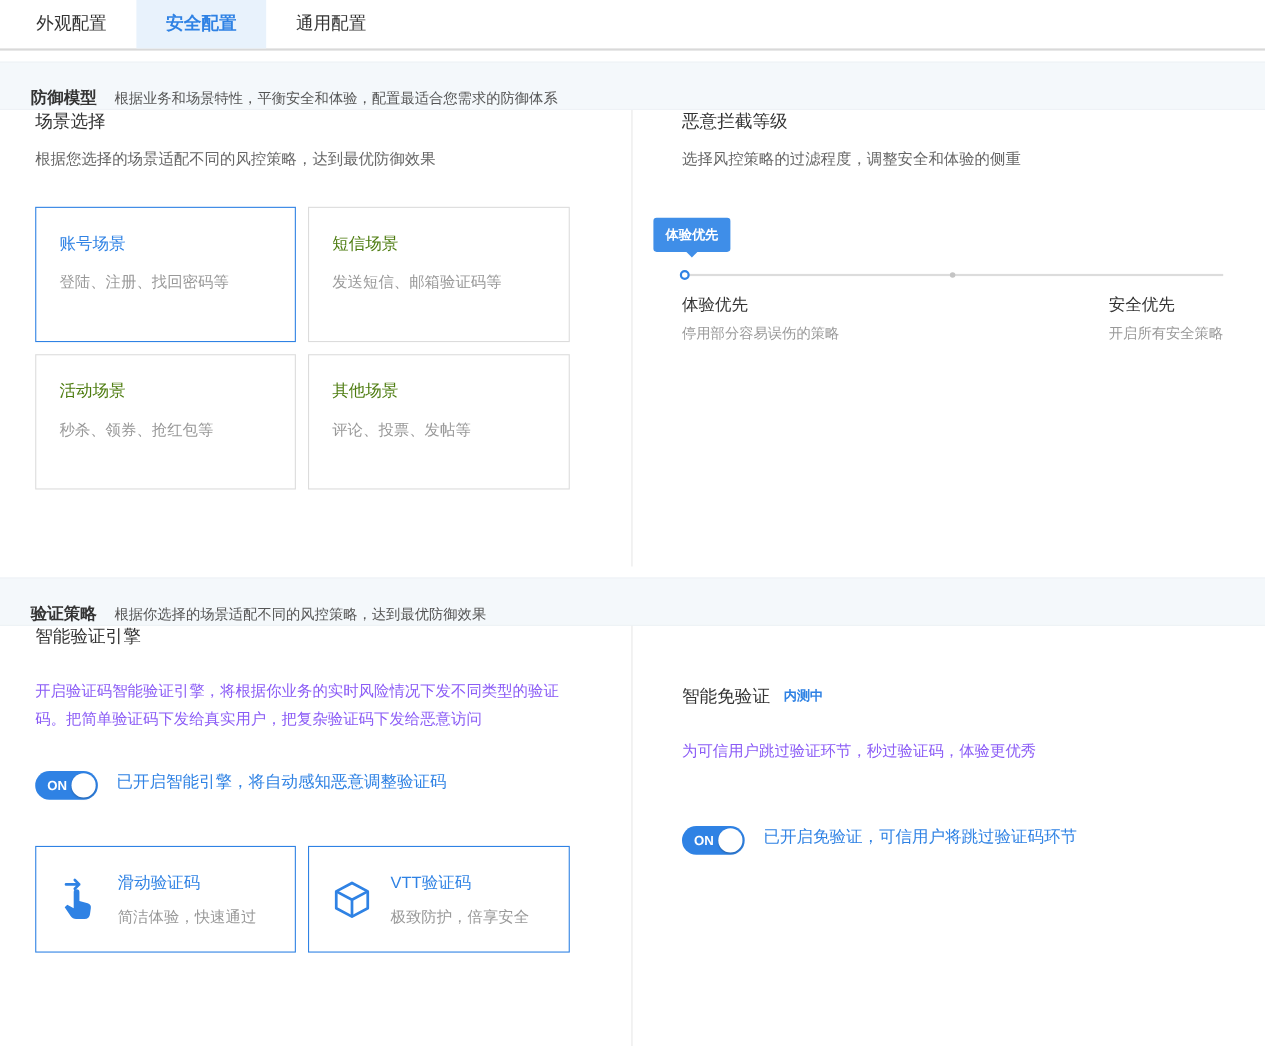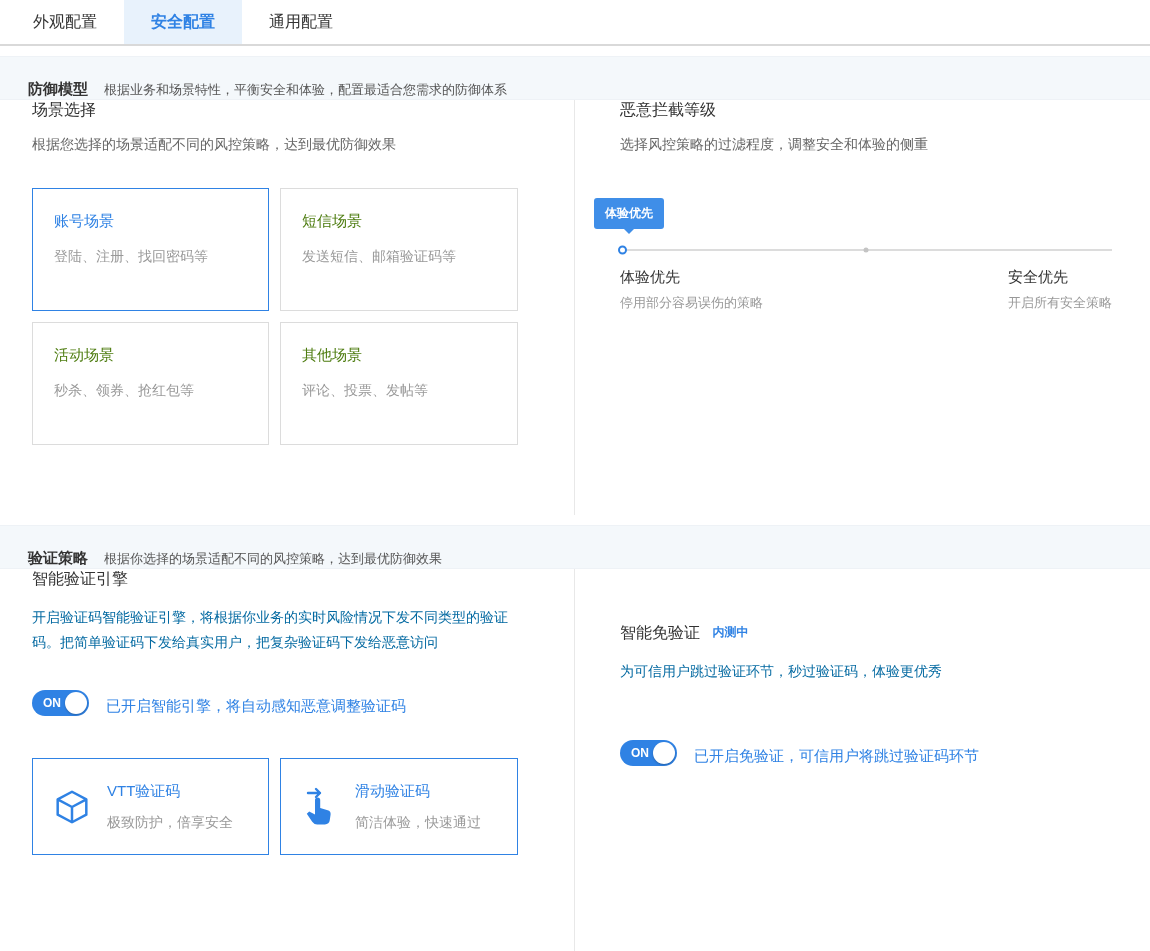--- a/index.html
+++ b/index.html
@@ -44,22 +44,22 @@
   .slider-track{margin-top:20px;height:2px;background:#dcdcdc;position:relative;cursor:pointer}
   .slider-mid{position:absolute;left:50%;top:50%;transform:translate(-50%,-50%);width:5px;height:5px;border-radius:50%;background:#c4c4c4}
   .slider-handle{position:absolute;left:-2px;top:50%;transform:translateY(-50%);width:9px;height:9px;
                  background:#fff;border:2px solid #2f82e4;border-radius:50%;cursor:grab}
   .slider-labels{display:flex;justify-content:space-between;margin-top:17px}
   .sl .n{font-size:15px;color:#333}
   .sl .d{font-size:13px;color:#999;margin-top:7px}
   .sl.right{text-align:left}
 
   
-  .para{font-size:14px;color:#0369a1;margin-top:15px;line-height:1.75;max-width:500px}
-  .toggle-row{display:flex;align-items:flex-end;margin-top:36px}
+  .para{font-size:14px;color:#8b5cf6;margin-top:26px;line-height:1.75;max-width:500px}
+  .toggle-row{display:flex;align-items:flex-start;margin-top:36px}
   .toggle{position:relative;width:57px;height:26px;border-radius:13px;background:#2f82e4;cursor:pointer;flex:0 0 auto}
   .toggle .on{position:absolute;left:11px;top:50%;transform:translateY(-50%);color:#fff;font-size:12px;font-weight:bold}
   .toggle .knob{position:absolute;right:2px;top:2px;width:22px;height:22px;border-radius:50%;background:#fff;box-shadow:0 1px 2px rgba(0,0,0,.25)}
   .toggle-label{margin-left:17px;font-size:15px;color:#2f82e4}
 
   .cap-grid{margin-top:42px;display:grid;grid-template-columns:237px 238px;gap:11px}
   .cap-card{border:1px solid #2f82e4;height:97px;display:flex;align-items:center;padding-left:16px;background:#fff;cursor:pointer}
   .cap-icon{width:46px;height:46px;flex:0 0 auto;display:flex;align-items:center;justify-content:center}
   .cap-text{margin-left:12px}
   .cap-text .t{font-size:15px;color:#2f82e4}
@@ -147,40 +147,40 @@
     <div class="toggle-row">
       <div class="toggle">
         <span class="on">ON</span>
         <span class="knob"></span>
       </div>
       <div class="toggle-label">已开启智能引擎，将自动感知恶意调整验证码</div>
     </div>
     <div class="cap-grid">
       <div class="cap-card">
         <span class="cap-icon">
+          <svg width="44" height="44" viewBox="0 0 44 44" fill="none">
+            <path d="M10 8 h12 m0 0 l-4 -4 m4 4 l-4 4" stroke="#2f82e4" stroke-width="2.4" stroke-linecap="round" stroke-linejoin="round"></path>
+            <path d="M17 26 v-11 a2.6 2.6 0 0 1 5.2 0 v8 l7.5 2.2 a4 4 0 0 1 2.9 4.3 l-0.8 5.6 a5 5 0 0 1 -5 4.3 h-7.6 a6 6 0 0 1 -5 -2.7 l-5.4 -8 2.4 -2.3 5.8 3.2 z" fill="#2f82e4"></path>
+          </svg>
+        </span>
+        <span class="cap-text">
+          <div class="t">滑动验证码</div>
+          <div class="d">简洁体验，快速通过</div>
+        </span>
+      </div>
+      <div class="cap-card">
+        <span class="cap-icon">
           <svg width="42" height="42" viewBox="0 0 44 44" fill="none">
             <path d="M22 6 L37 14 V30 L22 38 L7 30 V14 Z" stroke="#2f82e4" stroke-width="2.6" stroke-linejoin="round"></path>
             <path d="M7 14 L22 22 L37 14 M22 22 V38" stroke="#2f82e4" stroke-width="2.6" stroke-linejoin="round"></path>
           </svg>
         </span>
         <span class="cap-text">
           <div class="t">VTT验证码</div>
           <div class="d">极致防护，倍享安全</div>
-        </span>
-      </div>
-      <div class="cap-card">
-        <span class="cap-icon">
-          <svg width="44" height="44" viewBox="0 0 44 44" fill="none">
-            <path d="M10 8 h12 m0 0 l-4 -4 m4 4 l-4 4" stroke="#2f82e4" stroke-width="2.4" stroke-linecap="round" stroke-linejoin="round"></path>
-            <path d="M17 26 v-11 a2.6 2.6 0 0 1 5.2 0 v8 l7.5 2.2 a4 4 0 0 1 2.9 4.3 l-0.8 5.6 a5 5 0 0 1 -5 4.3 h-7.6 a6 6 0 0 1 -5 -2.7 l-5.4 -8 2.4 -2.3 5.8 3.2 z" fill="#2f82e4"></path>
-          </svg>
-        </span>
-        <span class="cap-text">
-          <div class="t">滑动验证码</div>
-          <div class="d">简洁体验，快速通过</div>
         </span>
       </div>
     </div>
   </div>
 
   <div class="col-right">
     <div class="title-row">
       <span class="blk-title">智能免验证</span>
       <span class="beta-badge">内测中</span>
     </div>

